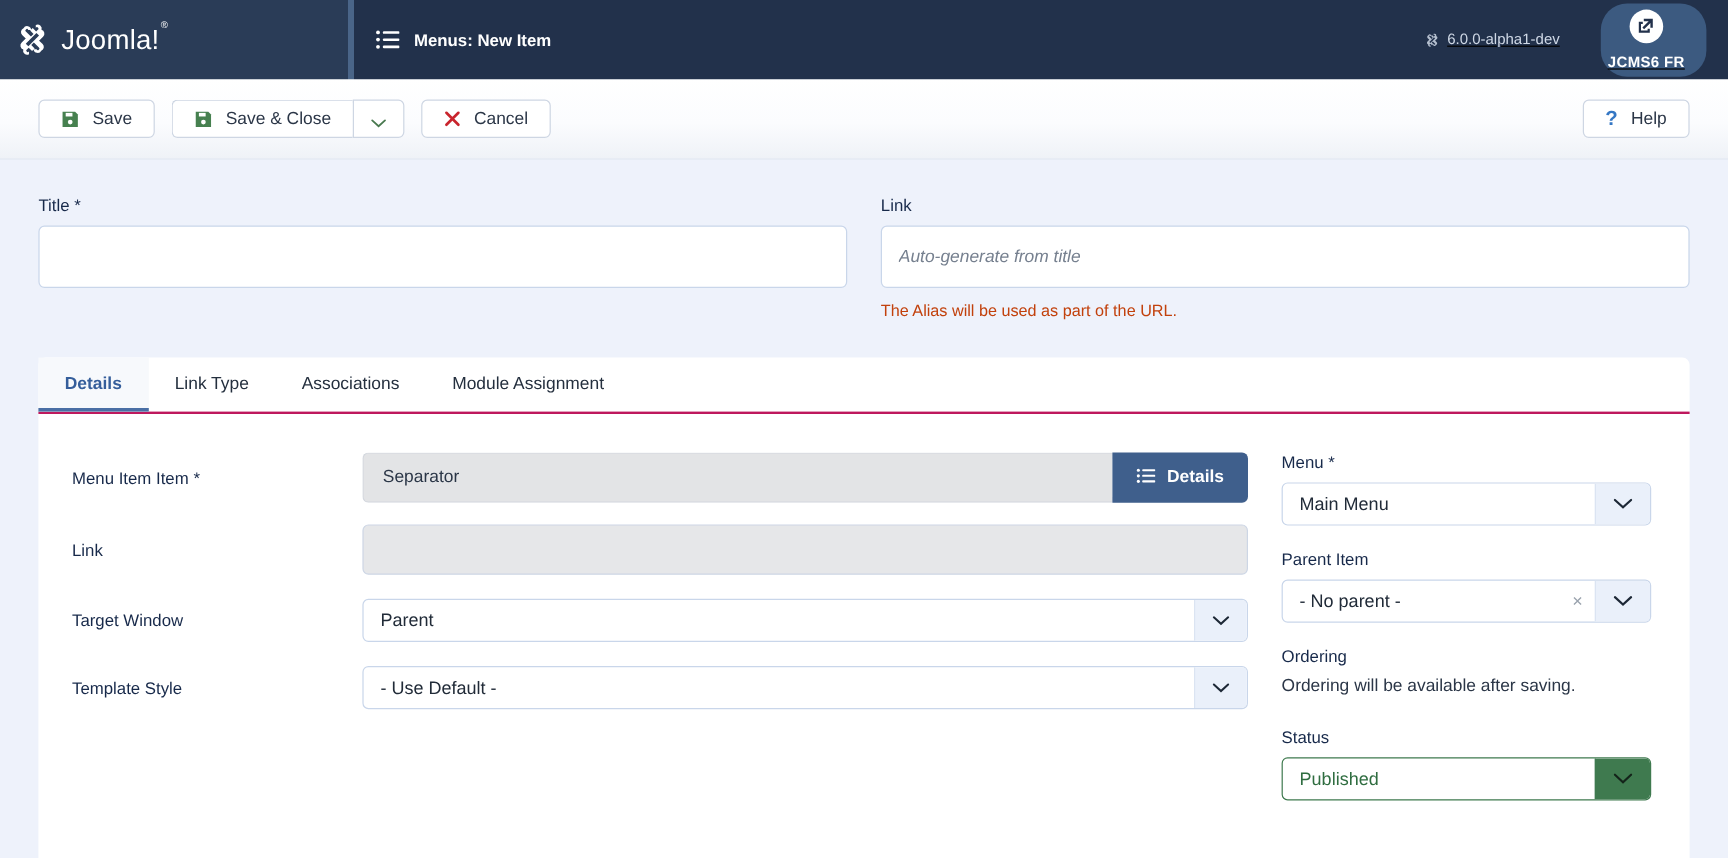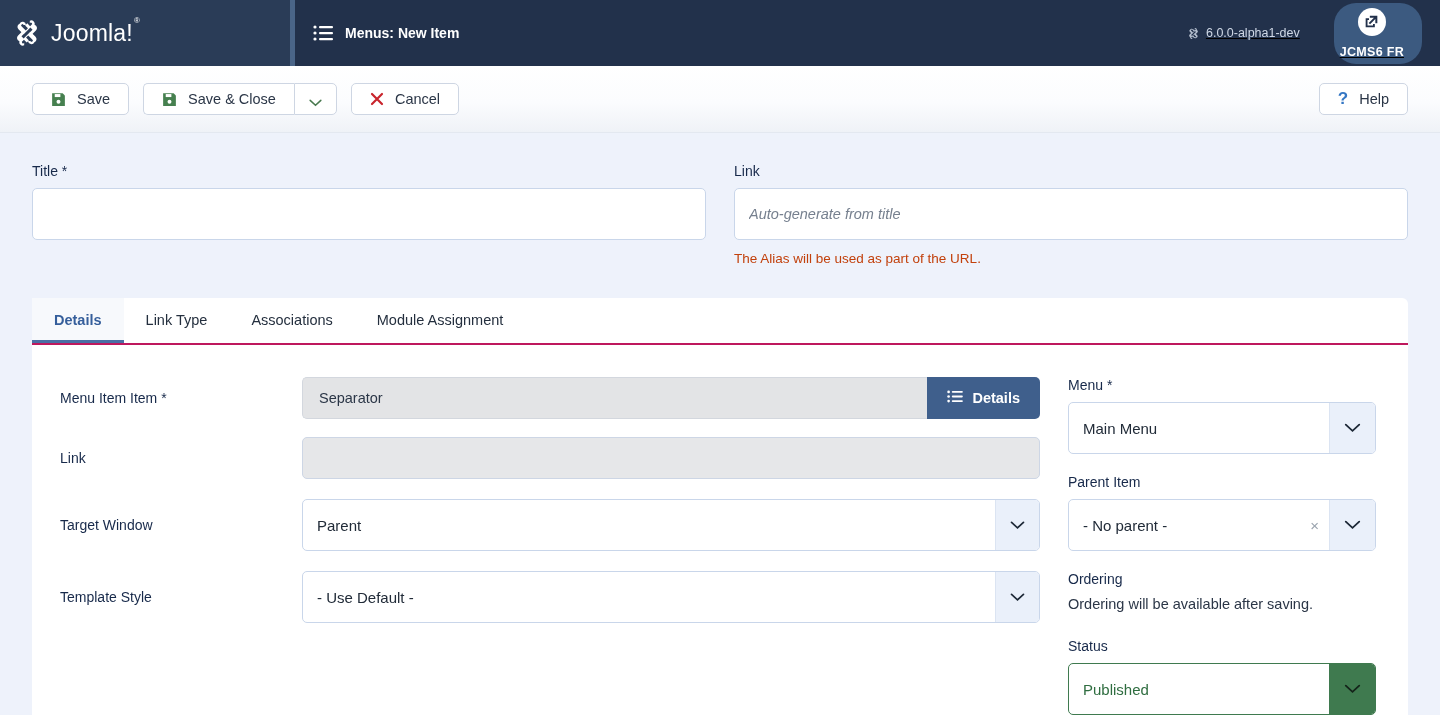--- a/index.html
+++ b/index.html
@@ -251,21 +251,21 @@
   .disabled-input {
     height: 42px;
     background: #e6e7e9;
     border: 1px solid #cdd6e5;
     border-radius: 5px;
     width: 100%;
   }
 
   .sel {
     position: relative;
-    height: 52px;
+    height: 36px;
     border: 1px solid #c9d6ea;
     border-radius: 5px;
     background: #ffffff;
     display: flex;
     align-items: center;
     cursor: pointer;
     overflow: hidden;
   }
   .sel-value {
     flex: 1;

